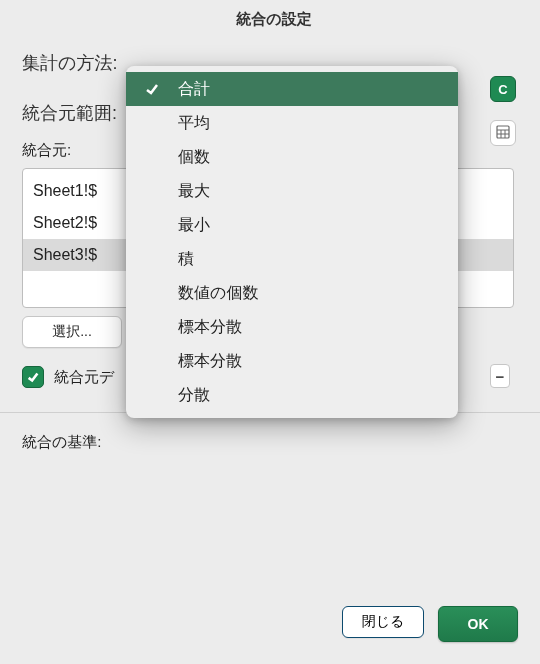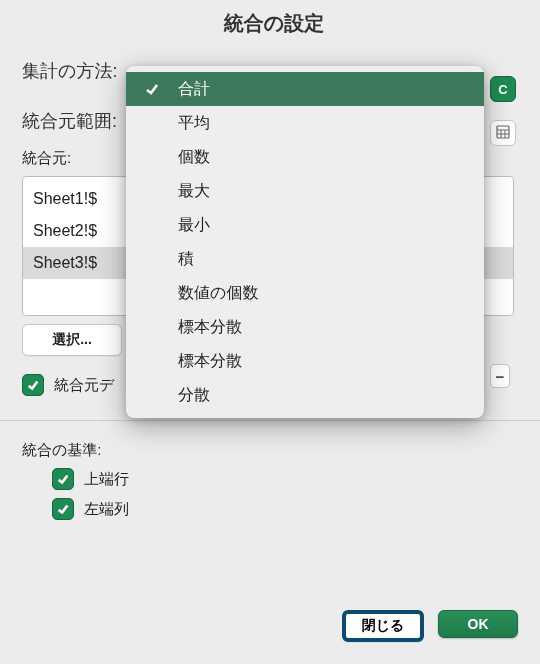--- a/index.html
+++ b/index.html
@@ -14,21 +14,21 @@
     overflow: hidden;
   }
   .window {
     position: relative;
     width: 540px;
     height: 664px;
     box-sizing: border-box;
   }
   .header {
     text-align: center;
-    font-size: 20px;
+    font-size: 15px;
     font-weight: 600;
     padding: 10px 0 16px 8px;
     color: #333;
   }
   .body {
     padding: 0 22px;
   }
   .field-row {
     display: flex;
     align-items: center;
@@ -69,21 +69,20 @@
     align-items: center;
     margin-top: 8px;
   }
   .btn {
     display: inline-flex;
     align-items: center;
     justify-content: center;
     border-radius: 6px;
     box-sizing: border-box;
     cursor: default;
-    font-weight: bold;
   }
   .btn-select {
     background: #fff;
     border: 1px solid #c6c6c6;
     box-shadow: 0 1px 1px rgba(0,0,0,0.06);
     height: 32px;
     min-width: 100px;
     padding: 0 16px;
     font-size: 14px;
     color: #222;
@@ -131,27 +130,27 @@
     position: absolute;
     right: 22px;
     bottom: 22px;
     display: flex;
     gap: 14px;
   }
   .btn-close {
     min-width: 82px;
     height: 32px;
     background: #fff;
-    border: 4px solid #0c4a6e;
+    border: 1px solid #0c4a6e;
     box-shadow: 0 1px 1px rgba(0,0,0,0.06);
     font-size: 14px;
   }
   .btn-ok {
     min-width: 80px;
-    height: 28px;
+    height: 36px;
     background: linear-gradient(#2a8f59, #1f7a4a);
     border: 1px solid #166a3e;
     color: #fff;
     font-size: 14px;
     font-weight: 600;
     box-shadow: 0 1px 2px rgba(0,0,0,0.2);
   }
 
   
   .side-icon-btn {
@@ -179,21 +178,21 @@
     border: 1px solid #c6c6c6;
     font-weight: bold;
     color: #444;
   }
 
   
   .dropdown {
     position: absolute;
     left: 126px;
     top: 66px;
-    width: 358px;
+    width: 332px;
     background: #eeeeee;
     border-radius: 8px;
     box-shadow: 0 8px 28px rgba(0,0,0,0.32), 0 2px 8px rgba(0,0,0,0.2);
     padding: 6px 0;
     z-index: 20;
     font-size: 16px;
   }
   .dropdown .option {
     padding: 6px 20px 6px 52px;
     position: relative;
@@ -252,38 +251,20 @@
             </svg>
         </span>
         <span>統合元デ</span>
       </div>
     </div>
 
     <div class="divider"></div>
 
     <div class="criteria-section">
       <div class="criteria-label">統合の基準:</div>
-      <div class="criteria-checks">
-        <div class="checkbox-row">
-          <span class="chk">
-            <svg viewBox="0 0 16 16">
-                <polyline points="3,9 7,12 13,4"></polyline>
-              </svg>
-          </span>
-          <span>上端行</span>
-        </div>
-        <div class="checkbox-row">
-          <span class="chk">
-            <svg viewBox="0 0 16 16">
-                <polyline points="3,9 7,12 13,4"></polyline>
-              </svg>
-          </span>
-          <span>左端列</span>
-        </div>
-      </div>
     </div>
 
   </div>
 
   <div class="side-icon-btn green" style="top:76px;">
     <span style="font-size:13px;font-weight:bold;">C</span>
   </div>
   <div class="side-icon-btn light" style="top:120px;">
     <span>
       <svg width="14" height="14" viewBox="0 0 14 14">

